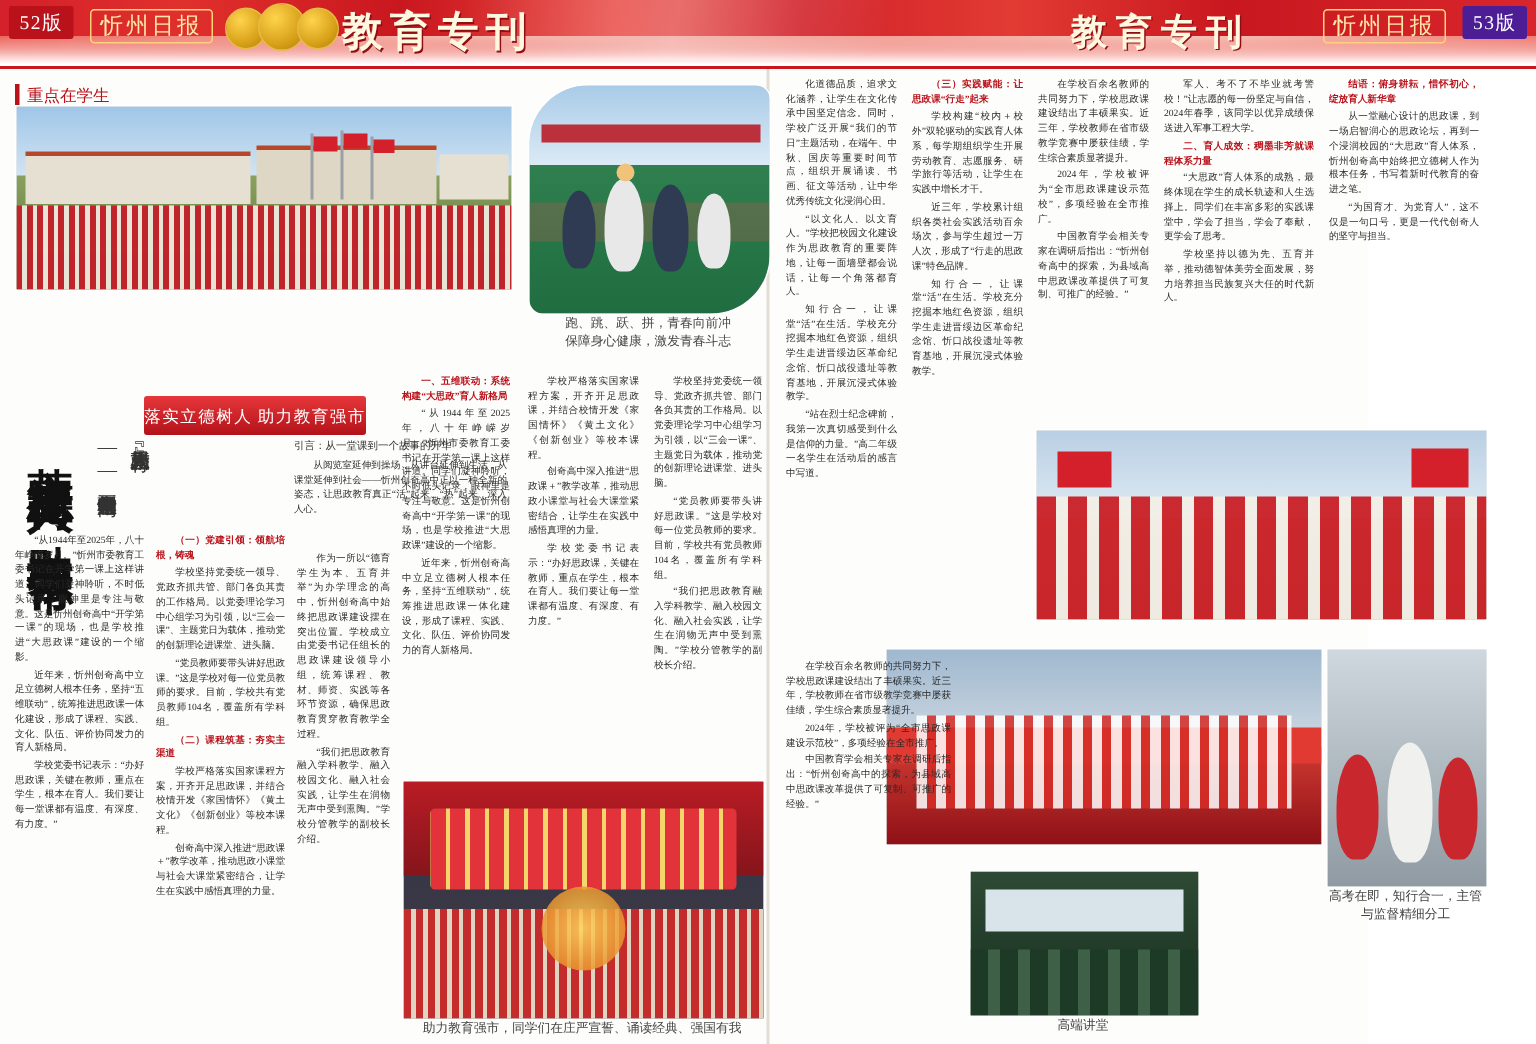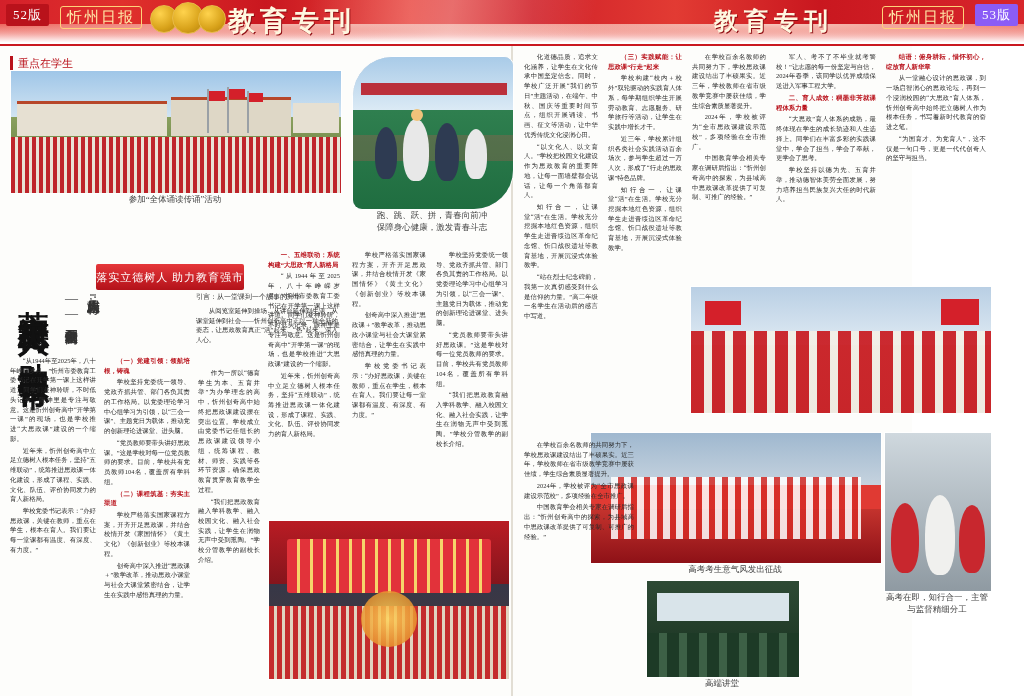--- a/index.html
+++ b/index.html
@@ -11,21 +11,21 @@
   .mast-red{position:absolute;left:0;top:0;width:1024px;height:40px;
     background:linear-gradient(90deg,#d4202a 0%,#e0302c 12%,#c9171f 26%,#e8413a 40%,#d02028 52%,#e23b33 66%,#c9171f 80%,#d8262c 100%);}
   .mast-wave{position:absolute;left:0;top:24px;width:1024px;height:22px;
     background:radial-gradient(ellipse 60% 100% at 30% 0%, #f4b9b0 0%, rgba(244,185,176,0) 70%),
                radial-gradient(ellipse 60% 100% at 75% 0%, #f7c9bf 0%, rgba(247,201,191,0) 70%),
                linear-gradient(180deg,#e9453c 0%, #ffffff 85%);}
   .mast-shine{position:absolute;left:0;top:0;width:1024px;height:40px;
     background:linear-gradient(100deg,rgba(255,255,255,0) 30%,rgba(255,255,255,.28) 44%,rgba(255,255,255,0) 58%);}
   .page-num-l{position:absolute;left:6px;top:4px;background:#b9121b;color:#fff;font-size:13px;
     padding:2px 7px;border-radius:2px;letter-spacing:1px;}
-  .page-num-r{position:absolute;right:6px;top:4px;background:#8b5cf6;color:#fff;font-size:13px;
+  .page-num-r{position:absolute;right:6px;top:4px;background:#4c1d95;color:#fff;font-size:13px;
     padding:2px 7px;border-radius:2px;letter-spacing:1px;}
   .mast-logo-l{position:absolute;left:60px;top:6px;font-size:15px;color:#ffe9a8;letter-spacing:2px;
     border:1px solid #ffd27a;padding:1px 6px;border-radius:3px;}
   .mast-logo-r{position:absolute;right:60px;top:6px;font-size:15px;color:#ffe9a8;letter-spacing:2px;
     border:1px solid #ffd27a;padding:1px 6px;border-radius:3px;}
   .mast-emblem{position:absolute;left:150px;top:2px;width:70px;height:34px;}
   .emblem-dot{position:absolute;top:3px;width:26px;height:26px;border-radius:50%;
     background:radial-gradient(circle at 35% 30%,#ffd34d,#d8a21a 60%,#b07d0b);border:1px solid #e8bb48;}
   .mast-title{position:absolute;left:228px;top:3px;font-size:27px;color:#fff8e1;letter-spacing:5px;
     font-weight:bold;text-shadow:1px 1px 0 #8f0d13;font-family:"Liberation Serif",serif;}
@@ -103,21 +103,20 @@
     <div style="position:absolute;left:216px;top:16px;width:2px;height:46px;background:#9aa0a6;"></div>
     <div style="position:absolute;left:218px;top:18px;width:16px;height:10px;background:#d4202a;"></div>
     <div style="position:absolute;left:236px;top:20px;width:2px;height:42px;background:#9aa0a6;"></div>
     <div style="position:absolute;left:238px;top:22px;width:14px;height:9px;background:#d4202a;"></div>
 
     <div style="position:absolute;left:0;top:66px;width:100%;height:56px;
       background:repeating-linear-gradient(90deg,#c4202a 0 4px,#f0e9df 4px 7px),
                  repeating-linear-gradient(0deg,rgba(0,0,0,.10) 0 6px,rgba(255,255,255,.10) 6px 12px);
       opacity:.95;"></div>
   </div>
-  <div class="cap" style="left:10px;top:194px;width:330px;">参加“全体诵读传诵”活动</div>
 
   <div class="photo" style="left:352px;top:56px;width:160px;height:152px;border-radius:40px 10px 40px 10px;border:1px solid #fff;">
     <div class="sky" style="height:35%;background:linear-gradient(180deg,#a9cbe8,#dbeaf5);"></div>
     <div class="ground" style="height:65%;background:linear-gradient(180deg,#2f7f4f,#1f6d40);"></div>
     <div style="position:absolute;left:8px;top:26px;width:146px;height:12px;background:#b9121b;opacity:.85;"></div>
     <div style="position:absolute;left:0;top:78px;width:100%;height:26px;background:#d9534f;opacity:.25;"></div>
     <div class="blob" style="left:22px;top:70px;width:22px;height:52px;background:#2e3b52;"></div>
     <div class="blob" style="left:50px;top:62px;width:26px;height:62px;background:#e8e8e8;"></div>
     <div class="blob" style="left:82px;top:66px;width:24px;height:58px;background:#2e3b52;"></div>
     <div class="blob" style="left:112px;top:72px;width:22px;height:50px;background:#e8e8e8;"></div>
@@ -180,20 +179,21 @@
   <div class="photo" style="left:268px;top:520px;width:240px;height:158px;border:1px solid #fff;">
     <div style="position:absolute;left:0;top:0;width:100%;height:100%;background:linear-gradient(180deg,#2a3550,#4a3a3a);"></div>
     <div style="position:absolute;left:0;top:0;width:100%;height:40%;background:linear-gradient(180deg,#c9191f,#8e1117);opacity:.9;"></div>
     <div style="position:absolute;left:18px;top:18px;width:204px;height:54px;
       background:repeating-linear-gradient(90deg,#e2323a 0 10px,#f6d66a 10px 13px);border-radius:3px;"></div>
     <div style="position:absolute;left:0;bottom:0;width:100%;height:46%;
       background:repeating-linear-gradient(90deg,#d22a2a 0 5px,#f2e6cf 5px 8px);opacity:.9;"></div>
     <div style="position:absolute;left:92px;top:70px;width:56px;height:56px;border-radius:50%;
       background:radial-gradient(circle,#ffd75e,#e07b1d);opacity:.85;"></div>
   </div>
+  <div class="cap" style="left:268px;top:680px;width:240px;">助力教育强市，同学们在庄严宣誓、诵读经典、强国有我</div>
 
   <div class="col-txt" style="left:524px;top:52px;width:74px;height:380px;">
     <p>化道德品质，追求文化涵养，让学生在文化传承中国坚定信念。同时，学校广泛开展“我们的节日”主题活动，在端午、中秋、国庆等重要时间节点，组织开展诵读、书画、征文等活动，让中华优秀传统文化浸润心田。</p>
     <p>“以文化人、以文育人。”学校把校园文化建设作为思政教育的重要阵地，让每一面墙壁都会说话，让每一个角落都育人。</p>
     <p>知行合一，让课堂“活”在生活。学校充分挖掘本地红色资源，组织学生走进晋绥边区革命纪念馆、忻口战役遗址等教育基地，开展沉浸式体验教学。</p>
     <p>“站在烈士纪念碑前，我第一次真切感受到什么是信仰的力量。”高二年级一名学生在活动后的感言中写道。</p>
   </div>
 
   <div class="col-txt" style="left:608px;top:52px;width:74px;height:380px;">
     <p class="hdr-red">（三）实践赋能：让思政课“行走”起来</p>
@@ -230,21 +230,20 @@
     <p>“为国育才、为党育人”，这不仅是一句口号，更是一代代创奇人的坚守与担当。</p>
   </div>
 
   <div class="photo" style="left:590px;top:432px;width:290px;height:130px;border:1px solid #fff;">
     <div style="position:absolute;left:0;top:0;width:100%;height:50%;background:linear-gradient(180deg,#9fb8cf,#cfd9e2);"></div>
     <div style="position:absolute;left:0;bottom:0;width:100%;height:50%;background:linear-gradient(180deg,#cf3a32,#8e1117);"></div>
     <div style="position:absolute;left:0;top:52px;width:100%;height:24px;background:#e03a33;"></div>
     <div style="position:absolute;left:20px;top:44px;width:250px;height:62px;
       background:repeating-linear-gradient(90deg,rgba(255,255,255,.85) 0 7px,rgba(214,44,38,.85) 7px 13px);"></div>
   </div>
-  <div class="cap" style="left:590px;top:564px;width:290px;">高考考生意气风发出征战</div>
 
   <div class="photo" style="left:884px;top:432px;width:106px;height:158px;border:1px solid #fff;">
     <div style="position:absolute;left:0;top:0;width:100%;height:100%;background:linear-gradient(180deg,#cfd8de,#8f9aa2);"></div>
     <div class="blob" style="left:6px;top:70px;width:28px;height:70px;background:#c8272e;"></div>
     <div class="blob" style="left:40px;top:62px;width:30px;height:80px;background:#f0f0ee;"></div>
     <div class="blob" style="left:74px;top:72px;width:26px;height:68px;background:#c8272e;"></div>
   </div>
   <div class="cap" style="left:884px;top:592px;width:106px;">高考在即，知行合一，主管与监督精细分工</div>
 
   <div class="photo" style="left:646px;top:580px;width:152px;height:96px;border:1px solid #fff;">

